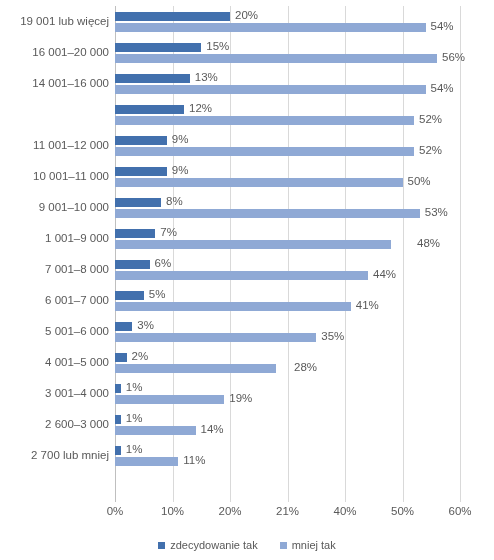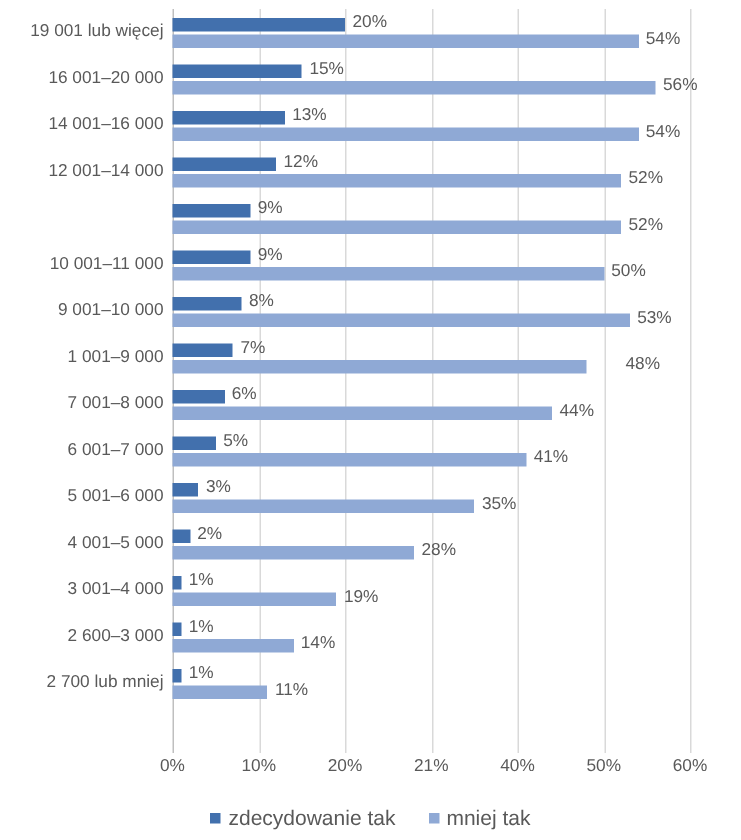--- a/index.html
+++ b/index.html
@@ -133,35 +133,35 @@
     display: flex;
     align-items: center;
     gap: 5px;
   }
   .legend-swatch {
     width: 7px;
     height: 7px;
     display: block;
   }
   .legend-text {
-    font-size: 14px;
+    font-size: 11px;
     color: #595959;
     white-space: nowrap;
   }
 </style>
 </head>
 <body>
 
 <div id="chart-root">
 
   <div id="y-labels">
       <div class="cat-label" style="top: 0px;">19 001 lub więcej</div>
       <div class="cat-label" style="top: 31px;">16 001–20 000</div>
       <div class="cat-label" style="top: 62px;">14 001–16 000</div>
-      <div class="cat-label" style="top: 93px;">12 001–14 000</div>
+      <div class="cat-label" style="top: 124px;">11 001–12 000</div>
       <div class="cat-label" style="top: 155px;">10 001–11 000</div>
       <div class="cat-label" style="top: 186px;">9 001–10 000</div>
       <div class="cat-label" style="top: 217px;">1 001–9 000</div>
       <div class="cat-label" style="top: 248px;">7 001–8 000</div>
       <div class="cat-label" style="top: 279px;">6 001–7 000</div>
       <div class="cat-label" style="top: 310px;">5 001–6 000</div>
       <div class="cat-label" style="top: 341px;">4 001–5 000</div>
       <div class="cat-label" style="top: 372px;">3 001–4 000</div>
       <div class="cat-label" style="top: 403px;">2 600–3 000</div>
       <div class="cat-label" style="top: 434px;">2 700 lub mniej</div>
@@ -238,21 +238,21 @@
       <div class="row" style="top: 310px;">
         <div class="bar series-0" title="zdecydowanie tak: 3%" style="width: 17.25px; background: rgb(66, 112, 173);"></div>
         <div class="bar-label series-0" style="left: 17.25px;">3%</div>
         <div class="bar series-1" title="raczej tak: 35%" style="width: 201.25px; background: rgb(143, 169, 213);"></div>
         <div class="bar-label series-1" style="left: 201.25px;">35%</div>
       </div>
       <div class="row" style="top: 341px;">
         <div class="bar series-0" title="zdecydowanie tak: 2%" style="width: 11.5px; background: rgb(66, 112, 173);"></div>
         <div class="bar-label series-0" style="left: 11.5px;">2%</div>
         <div class="bar series-1" title="raczej tak: 28%" style="width: 161px; background: rgb(143, 169, 213);"></div>
-        <div class="bar-label series-1" style="left: 161px;">28%</div>
+        <div class="bar-label series-1" style="left: 174px;">28%</div>
       </div>
       <div class="row" style="top: 372px;">
         <div class="bar series-0" title="zdecydowanie tak: 1%" style="width: 5.75px; background: rgb(66, 112, 173);"></div>
         <div class="bar-label series-0" style="left: 5.75px;">1%</div>
         <div class="bar series-1" title="raczej tak: 19%" style="width: 109.25px; background: rgb(143, 169, 213);"></div>
         <div class="bar-label series-1" style="left: 109.25px;">19%</div>
       </div>
       <div class="row" style="top: 403px;">
         <div class="bar series-0" title="zdecydowanie tak: 1%" style="width: 5.75px; background: rgb(66, 112, 173);"></div>
         <div class="bar-label series-0" style="left: 5.75px;">1%</div>

